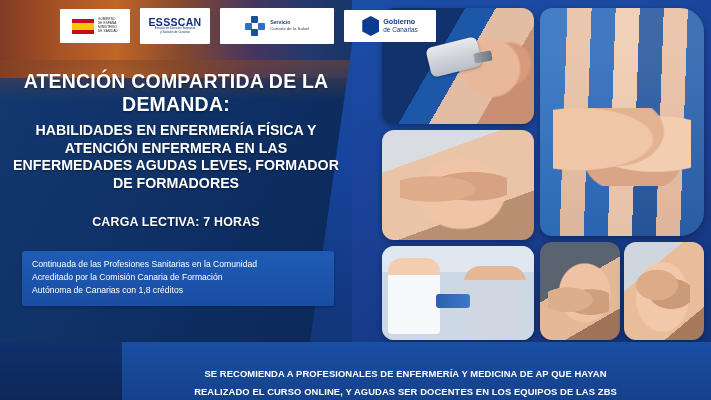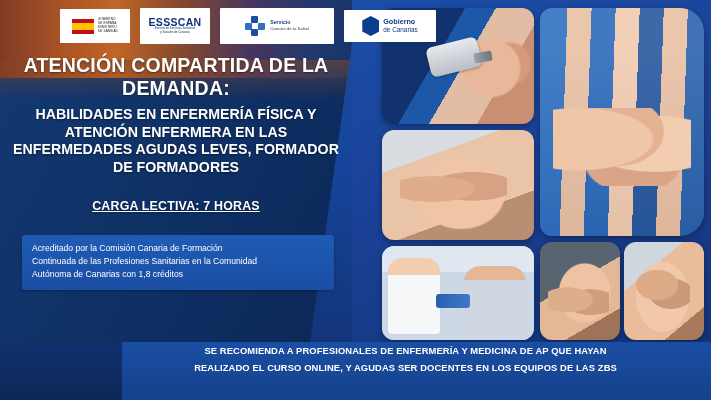--- a/index.html
+++ b/index.html
@@ -154,21 +154,21 @@
     clip-path: polygon(50% 0, 100% 22%, 100% 78%, 50% 100%, 0 78%, 0 22%);
     flex: 0 0 auto;
   }
   .gobcan-txt { font-size: 7.2px; color: #123a86; font-weight: bold; line-height: 1.15; }
   .gobcan-txt small { display: block; font-size: 6.4px; font-weight: normal; }
 
   
   .left-col {
     position: absolute;
     left: 0;
-    top: 54px;
+    top: 70px;
     width: 352px;
     z-index: 5;
     text-align: center;
     color: #ffffff;
   }
   .title {
     font-size: 19.5px;
     font-weight: bold;
     line-height: 1.16;
     letter-spacing: .2px;
@@ -190,21 +190,20 @@
     line-height: 1.35;
     color: #ffffff;
     text-shadow: 0 1px 2px rgba(0,0,0,.45);
   }
   .hours {
     margin-top: 22px;
     font-size: 12.4px;
     font-weight: bold;
     letter-spacing: .2px;
     text-shadow: 0 1px 2px rgba(0,0,0,.45);
-    text-decoration: underline;
   }
   .accredit-box {
     margin: 22px 18px 0 22px;
     background: linear-gradient(180deg, #1f5bb5 0%, #1a4ea3 100%);
     border-radius: 3px;
     padding: 7px 10px 8px 10px;
     text-align: left;
     font-size: 8.6px;
     line-height: 1.55;
     color: #ffffff;
@@ -328,21 +327,21 @@
   
   .bottom-banner {
     position: absolute;
     left: 0;
     bottom: 0;
     width: 711px;
     height: 58px;
     background: linear-gradient(180deg, #1a4ea2 0%, #15418c 100%);
     z-index: 7;
     display: flex;
-    align-items: flex-start;
+    align-items: flex-end;
     justify-content: center;
   }
   .bottom-text {
     color: #ffffff;
     font-size: 9.4px;
     font-weight: bold;
     line-height: 1.85;
     text-align: center;
     letter-spacing: .1px;
     padding-left: 110px;
@@ -408,22 +407,22 @@
       </span>
     </div>
 
   </div>
 
   <div class="left-col">
     <div class="title">ATENCIÓN COMPARTIDA DE LA DEMANDA:</div>
     <div class="subtitle">HABILIDADES EN ENFERMERÍA FÍSICA Y ATENCIÓN ENFERMERA EN LAS ENFERMEDADES AGUDAS LEVES, FORMADOR DE FORMADORES</div>
     <div class="hours">CARGA LECTIVA: 7 HORAS</div>
     <div class="accredit-box">
+      <div>Continuada de las Profesiones Sanitarias en la Comunidad</div>
       <div>Acreditado por la Comisión Canaria de Formación</div>
-      <div>Continuada de las Profesiones Sanitarias en la Comunidad</div>
       <div>Autónoma de Canarias con 1,8  créditos</div>
     </div>
   </div>
 
   <div class="collage">
 
     <div class="ph ph-otoscope">
       <div class="img-otoscope">
         <div class="otoscope-device"></div>
         <div class="otoscope-tip"></div>

